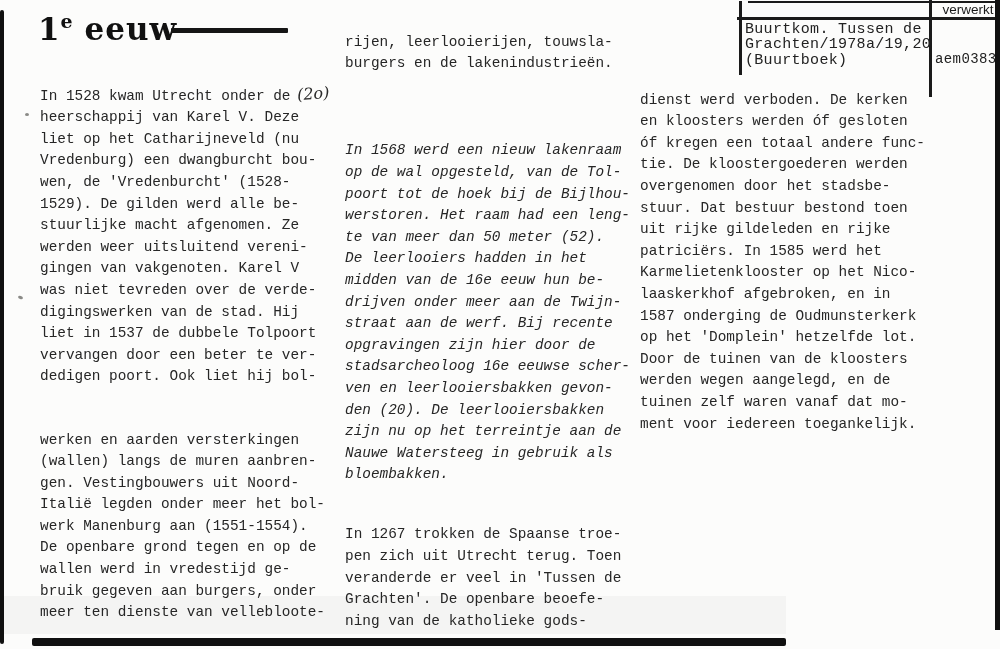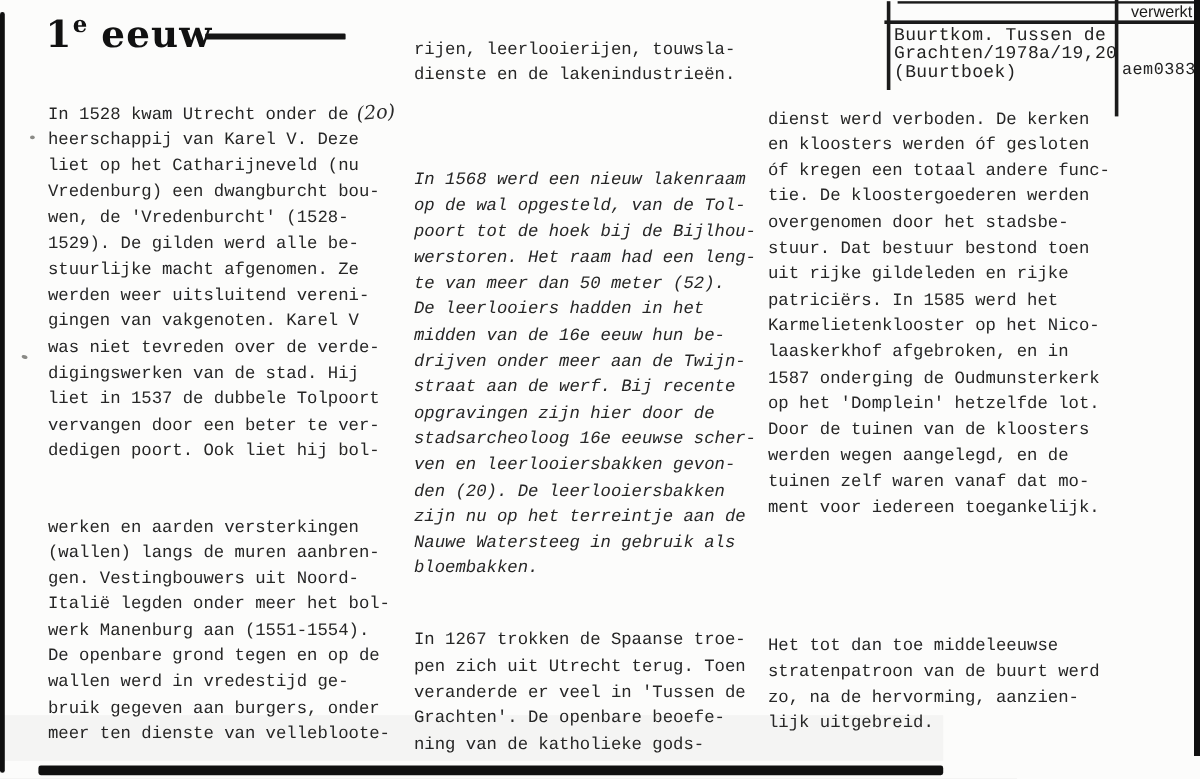--- a/index.html
+++ b/index.html
@@ -121,21 +121,21 @@
 Italië legden onder meer het bol-
 werk Manenburg aan (1551-1554).
 De openbare grond tegen en op de
 wallen werd in vredestijd ge-
 bruik gegeven aan burgers, onder
 meer ten dienste van vellebloote-</p>
   </div>
 
   <div class="col col2">
     <p>rijen, leerlooierijen, touwsla-
-dienste en de lakenindustrieën.</p>
+burgers en de lakenindustrieën.</p>
     <p class="gap1">In 1568 werd een nieuw lakenraam
 op de wal opgesteld, van de Tol-
 poort tot de hoek bij de Bijlhou-
 werstoren. Het raam had een leng-
 te van meer dan 50 meter (52).
 De leerlooiers hadden in het
 midden van de 16e eeuw hun be-
 drijven onder meer aan de Twijn-
 straat aan de werf. Bij recente
 opgravingen zijn hier door de
@@ -162,24 +162,20 @@
 uit rijke gildeleden en rijke
 patriciërs. In 1585 werd het
 Karmelietenklooster op het Nico-
 laaskerkhof afgebroken, en in
 1587 onderging de Oudmunsterkerk
 op het 'Domplein' hetzelfde lot.
 Door de tuinen van de kloosters
 werden wegen aangelegd, en de
 tuinen zelf waren vanaf dat mo-
 ment voor iedereen toegankelijk.</p>
-    <p>Het tot dan toe middeleeuwse
-stratenpatroon van de buurt werd
-zo, na de hervorming, aanzien-
-lijk uitgebreid.</p>
   </div>
 
   <div class="a-shade"></div>
   <div class="artifact a-left"></div>
   <div class="artifact a-right"></div>
   <div class="artifact a-bottom"></div>
   <div class="speck s1"></div>
   <div class="speck s2"></div>
 
 </div>

